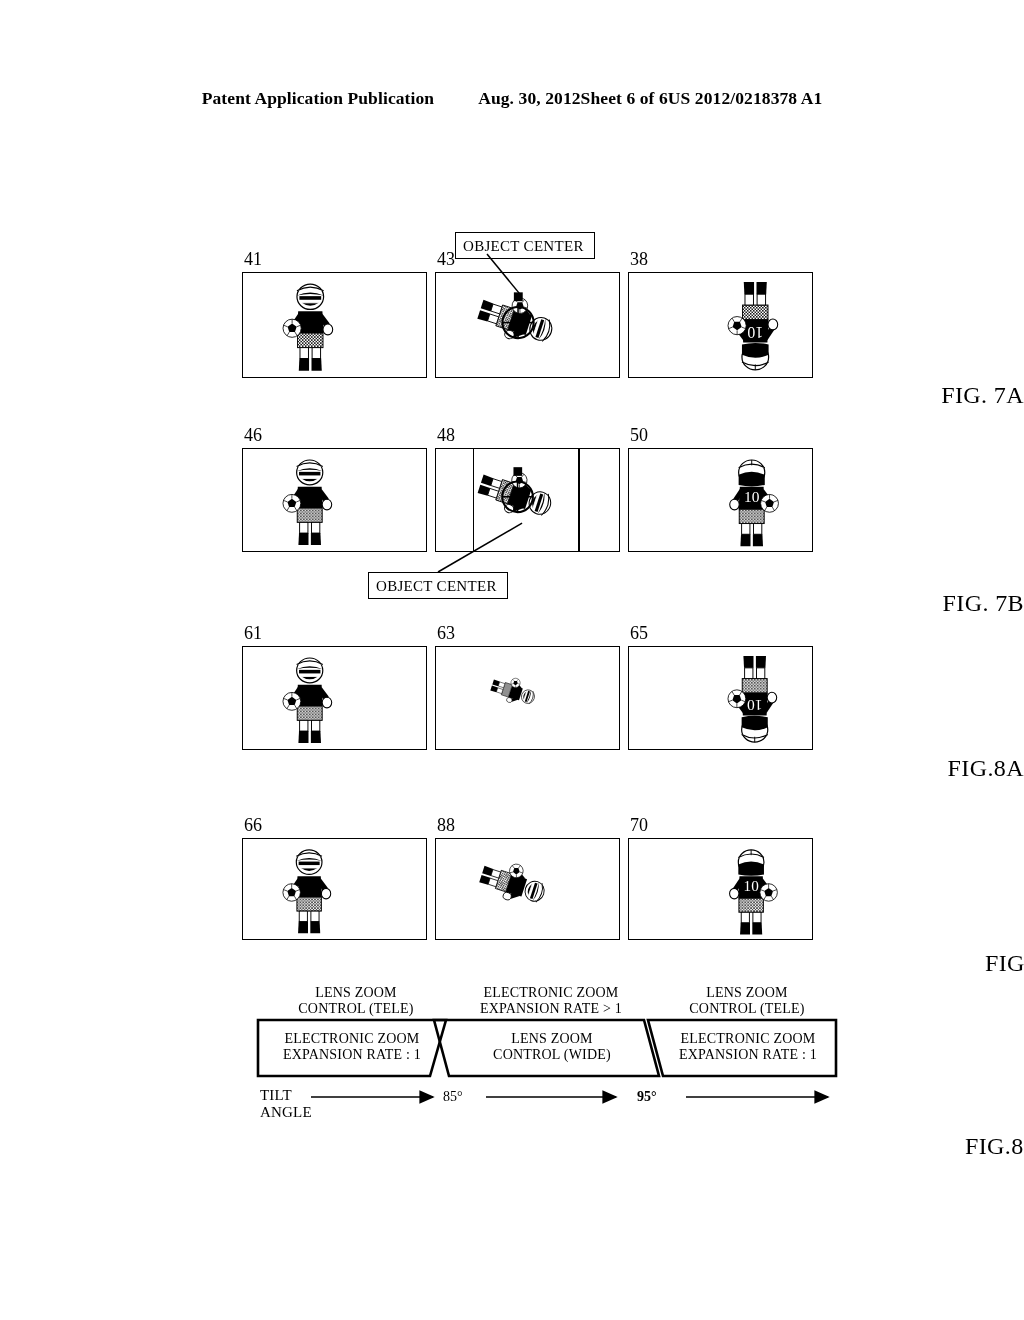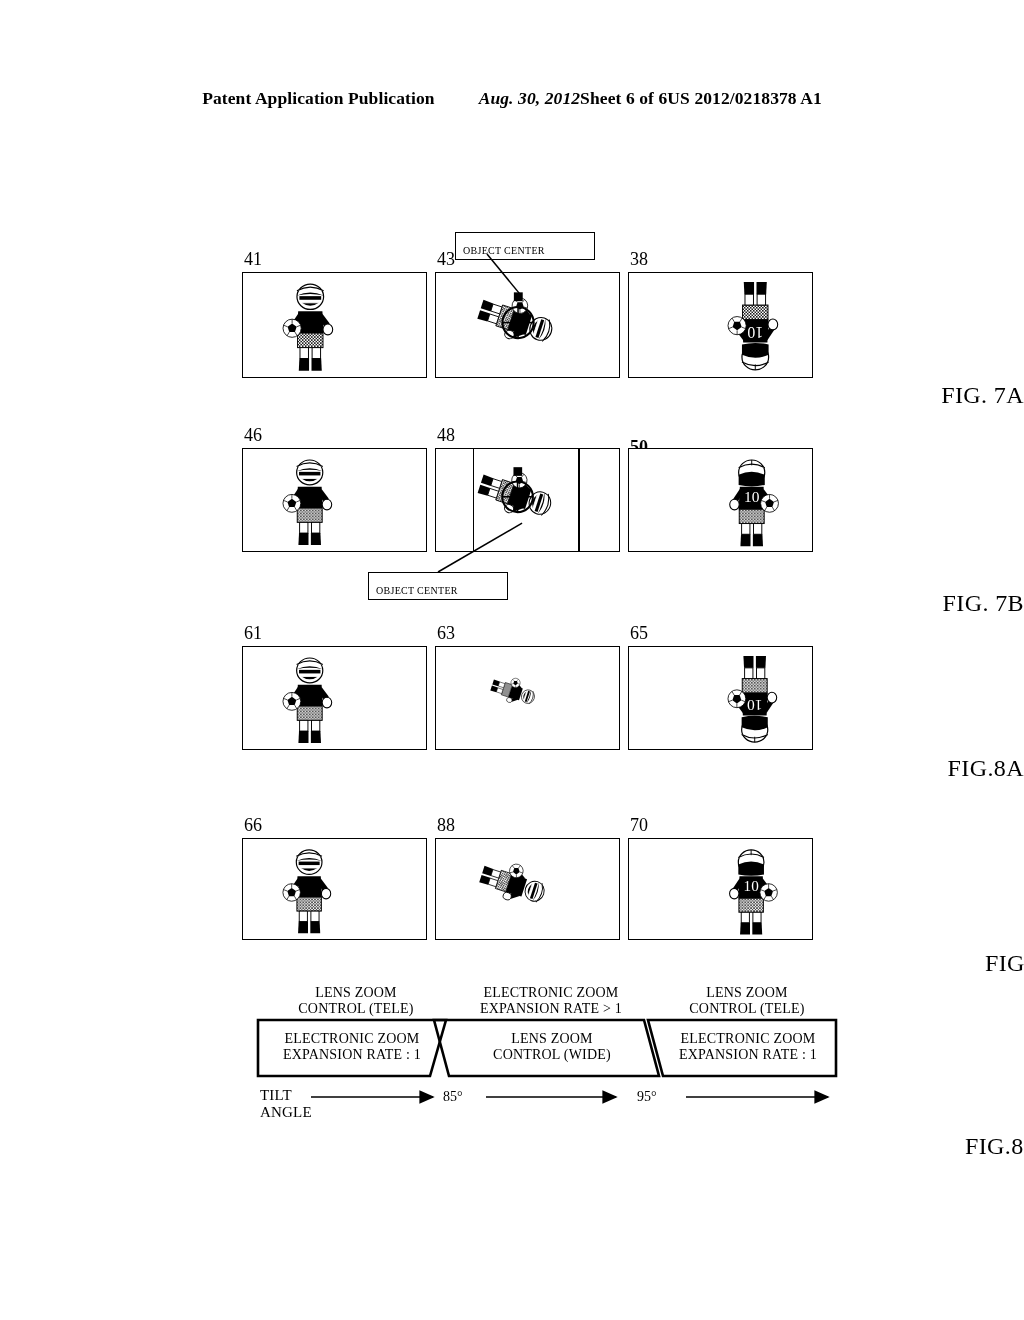--- a/index.html
+++ b/index.html
@@ -8,33 +8,33 @@
     font-family:"Liberation Serif", serif;color:#000;
     -webkit-font-smoothing:antialiased;
   }
   .page{position:absolute;inset:0;}
 
   
   .hdr{position:absolute;top:88px;left:0;width:1024px;
        display:flex;justify-content:center;align-items:baseline;
        font-weight:bold;font-size:17.5px;letter-spacing:.1px;}
   .hdr .h-pub{margin-right:44px;}
-  .hdr .h-date{font-style:italic;}
+  .hdr .h-date{}
   .hdr .h-sheet{}
   .hdr .h-num{}
 
   
   .figblock{position:absolute;left:0;width:1024px;}
   .panel{position:absolute;border:1.6px solid #000;background:#fff;box-sizing:border-box;}
   .refnum{position:absolute;font-size:18px;line-height:1;color:#000;font-family:"Liberation Serif",serif;}
   .figlabel{position:absolute;left:0;width:1024px;text-align:right;font-size:24px;letter-spacing:.4px;}
 
   
   .callout{position:absolute;border:1.3px solid #000;background:#fff;
-           font-size:10px;padding:12px 7px 3px 7px;white-space:nowrap;
+           font-size:15px;padding:5px 7px 3px 7px;white-space:nowrap;
            letter-spacing:.3px;box-sizing:border-box;}
 
   
   .fig-svg{position:absolute;overflow:visible;}
 
   
   .band-wrap{position:absolute;}
   .band-top-label{position:absolute;text-align:center;font-size:14px;line-height:1.12;
                   letter-spacing:.2px;}
   .band-in-label{position:absolute;text-align:center;font-size:14px;line-height:1.12;
@@ -316,21 +316,21 @@
             </g>
         <g>
     <circle cx="50" cy="74" r="30" fill="none" stroke="#000" stroke-width="4"></circle>
     <circle cx="50" cy="74" r="12.6" fill="none" stroke="#000" stroke-width="3"></circle>
     <line x1="19.4" y1="74" x2="80.6" y2="74" stroke="#000" stroke-width="3"></line>
     <line x1="50" y1="43.4" x2="50" y2="104.6" stroke="#000" stroke-width="3"></line>
   </g>
         <rect x="42" y="16" width="17" height="17" fill="#000"></rect>
       </svg>
              </div>
-        <div class="refnum" style="left:630px;top:438px;font-weight:bold;">50</div>
+        <div class="refnum" style="left:630px;top:426px;">50</div>
         <div class="panel" style="left:628px;top:448px;width:185px;height:104px;">
                <svg class="fig-svg" style="left:92.5px;top:7.8px;" width="59.42857142857143" height="92.11428571428571" viewBox="0 0 100 155">
             <defs>
     <pattern id="hx6" width="5" height="5" patternUnits="userSpaceOnUse">
       <rect width="5" height="5" fill="#fff"></rect>
       <path d="M0,0 L5,5 M5,0 L0,5" stroke="#000" stroke-width="1.1"></path>
     </pattern>
     <pattern id="dt6" width="4" height="4" patternUnits="userSpaceOnUse">
       <rect width="4" height="4" fill="#fff"></rect>
       <circle cx="1.6" cy="1.6" r="1.1" fill="#000"></circle>
@@ -708,18 +708,18 @@
         <marker id="ah" markerWidth="9" markerHeight="8" refX="8" refY="4" orient="auto">
           <path d="M0,0 L9,4 L0,8 Z" fill="#000"></path>
         </marker>
       </defs>
       <line x1="295" y1="10" x2="417" y2="10" stroke="#000" stroke-width="1.7" marker-end="url(#ah)"></line>
       <line x1="470" y1="10" x2="600" y2="10" stroke="#000" stroke-width="1.7" marker-end="url(#ah)"></line>
       <line x1="670" y1="10" x2="812" y2="10" stroke="#000" stroke-width="1.7" marker-end="url(#ah)"></line>
     </svg>
 
     <div class="axis-tick" style="left:427px;top:104px;">85°</div>
-    <div class="axis-tick" style="left:621px;top:104px;">95°</div>
+    <div class="axis-tick" style="left:621px;top:104px;font-weight:bold;">95°</div>
 
     <div class="figlabel" style="top:148px;">FIG.8C</div>
   </div>
 
 </div>
 
 </body></html>

